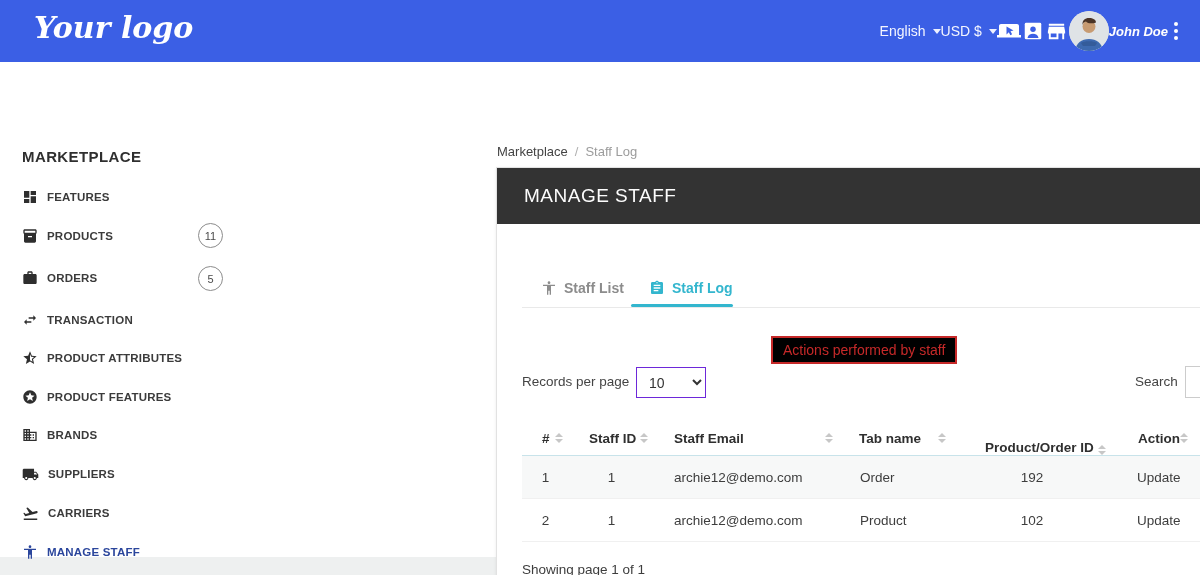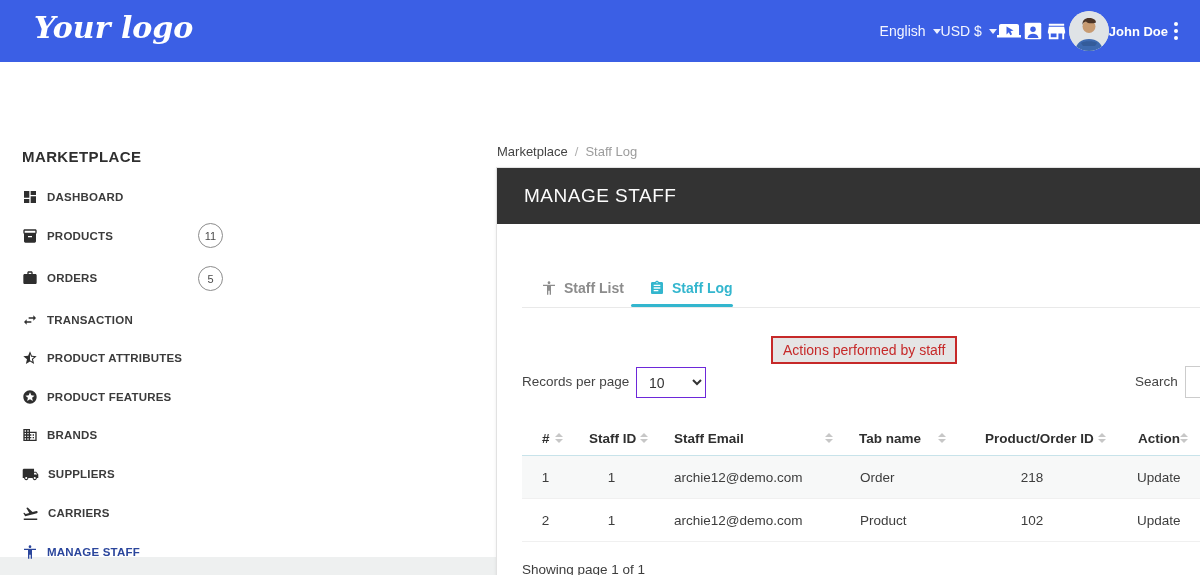--- a/index.html
+++ b/index.html
@@ -9,21 +9,21 @@
 
   
   .topbar{position:absolute;left:0;top:0;width:1200px;height:62px;background:#3b5fe5;}
   .logo{position:absolute;left:34px;top:10px;color:#fff;
         font-family:"DejaVu Serif",serif;font-style:italic;font-weight:bold;font-size:30px;}
   .topbar-right{position:absolute;right:16px;top:0;height:62px;display:flex;align-items:center;color:#f3f5ff;}
   .tb-select{display:flex;align-items:center;gap:7px;font-size:14px;cursor:pointer;}
   .caret-down{width:0;height:0;border-left:4px solid transparent;border-right:4px solid transparent;border-top:5px solid #eef1ff;}
   .tb-icon{width:24px;height:24px;display:flex;align-items:center;justify-content:center;cursor:pointer;}
   .avatar{width:40px;height:40px;border-radius:50%;overflow:hidden;background:#dfe3e6;flex:0 0 auto;cursor:pointer;}
-  .user-name{font-size:13px;font-weight:bold;color:#fff;}
+  .user-name{font-size:13px;font-weight:bold;color:#fff;font-style:italic;}
   .kebab{display:flex;flex-direction:column;gap:3px;padding:4px 6px;cursor:pointer;}
   .kebab i{width:4px;height:4px;border-radius:50%;background:#fff;}
 
   
   .sidebar{position:absolute;left:0;top:62px;width:240px;height:495px;background:#fff;}
   .sb-heading{position:absolute;left:22px;top:86px;font-size:15px;font-weight:bold;color:#2f2f2f;letter-spacing:.4px;}
   .nav-item{position:absolute;left:22px;height:20px;display:flex;align-items:center;gap:9px;
             font-size:11.5px;font-weight:bold;color:#3b3b3b;letter-spacing:.2px;cursor:pointer;white-space:nowrap;}
   .nav-item svg{flex:0 0 auto;}
   .nav-item.active{color:#2b469c;}
@@ -41,37 +41,37 @@
   .card-header{position:absolute;left:0;top:0;width:100%;height:56px;background:#333;}
   .card-title{position:absolute;left:27px;top:0;line-height:56px;color:#fcfcfc;font-size:19px;letter-spacing:.5px;}
 
   .tab{position:absolute;top:112px;display:flex;align-items:flex-start;gap:7px;font-size:14px;font-weight:bold;cursor:pointer;}
   .tab-stafflist{left:44px;color:#8c8c8c;}
   .tab-stafflog{left:152px;color:#33b6ce;}
   .tab-underline{position:absolute;left:134px;top:136px;width:102px;height:3px;background:#33b6ce;border-radius:2px;}
   .tab-border{position:absolute;left:25px;top:139px;width:874px;height:1px;background:#e9e9e9;}
 
   .annotation{position:absolute;left:274px;top:168px;height:28px;display:flex;align-items:center;
-              padding:0 10px;border:2px solid #c62929;color:#c62929;font-size:14px;background:#e5e5e5;}
+              padding:0 10px;border:2px solid #c62929;color:#c62929;font-size:14px;background:#000000;}
 
   .records-label{position:absolute;left:25px;top:206px;font-size:13.5px;color:#444;}
   .records-select{position:absolute;left:139px;top:199px;width:70px;height:31px;border:1px solid #6d28d9;
                   background:#fff;font-size:14px;color:#333;padding-left:8px;font-family:"Liberation Sans",sans-serif;}
   .search-label{position:absolute;left:638px;top:206px;font-size:13.5px;color:#444;text-align:center;}
   .search-input{position:absolute;left:688px;top:198px;width:211px;height:32px;border:1px solid #ccc;
                 font-size:14px;padding:0 8px;font-family:"Liberation Sans",sans-serif;outline:none;}
 
   
   .tbl{position:absolute;left:25px;top:253px;width:874px;}
   .thead,.trow{display:grid;grid-template-columns:47px 85px 185px 113px 160px 78px 206px;}
   .thead{height:35px;border-bottom:1px solid #c8e3ea;}
   .th{display:flex;align-items:center;justify-content:space-between;font-size:13.5px;font-weight:bold;color:#2f2f2f;
       padding-right:6px;cursor:pointer;}
   .th.c1{padding-left:20px;} .th.c2{padding-left:20px;} .th.c3{padding-left:20px;} .th.c4{padding-left:20px;}
-  .th.c5{padding-left:33px;} .th.c6{padding-left:26px;} .th.c7{padding-left:35px;}
+  .th.c5{padding-left:33px;align-items:flex-end;} .th.c6{padding-left:26px;} .th.c7{padding-left:35px;}
   .sort{display:flex;flex-direction:column;gap:2px;align-items:center;}
   .tri-up{width:0;height:0;border-left:4px solid transparent;border-right:4px solid transparent;border-bottom:4px solid #c7c7c7;}
   .tri-down{width:0;height:0;border-left:4px solid transparent;border-right:4px solid transparent;border-top:4px solid #c7c7c7;}
   .trow{height:43px;align-items:center;font-size:13.5px;color:#3d3d3d;border-bottom:1px solid #f0f0f0;}
   .trow.odd{background:#f7f8f8;}
   .td.c1,.td.c2,.td.c5{text-align:center;}
   .td.c3{padding-left:20px;} .td.c4{padding-left:21px;} .td.c6{padding-left:25px;} .td.c7{padding-left:35px;}
 
   
   .showing{position:absolute;left:25px;top:394px;font-size:13.5px;color:#3d3d3d;}
@@ -132,21 +132,21 @@
 
   <div class="sidebar">
     <div class="sb-heading">MARKETPLACE</div>
 
     <div class="nav-item" style="top:125px">
       <span>
         <svg width="16" height="16" viewBox="0 0 24 24" fill="#2e2e2e">
             <path d="M3 13h8V3H3v10zm0 8h8v-6H3v6zm10 0h8V11h-8v10zm0-18v6h8V3h-8z"></path>
           </svg>
       </span>
-      <span>DASHBOARD</span>
+      <span>FEATURES</span>
     </div>
 
     <div class="nav-item" style="top:164px">
       <span>
         <svg width="16" height="16" viewBox="0 0 24 24" fill="#2e2e2e" fill-rule="evenodd">
             <path d="M20 2H4c-1 0-2 .9-2 2v3c0 .72.43 1.34 1 1.69V20c0 1.1 1.1 2 2 2h14c.9 0 2-.9 2-2V8.69c.57-.35 1-.97 1-1.69V4c0-1.1-1-2-2-2zm-5 12H9v-2h6v2zm5-7H4V4h16v3z"></path>
           </svg>
       </span>
       <span>PRODUCTS</span>
     </div>
@@ -316,21 +316,21 @@
             
             
           </div>
         </div>
 
         <div class="trow odd">
           <div class="td c1">1</div>
           <div class="td c2">1</div>
           <div class="td c3">archie12@demo.com</div>
           <div class="td c4">Order</div>
-          <div class="td c5">218</div>
+          <div class="td c5">192</div>
           <div class="td c6">Update</div>
           <div class="td c7">2025-04-02 14:47:40</div>
         </div>
         <div class="trow">
           <div class="td c1">2</div>
           <div class="td c2">1</div>
           <div class="td c3">archie12@demo.com</div>
           <div class="td c4">Product</div>
           <div class="td c5">102</div>
           <div class="td c6">Update</div>

